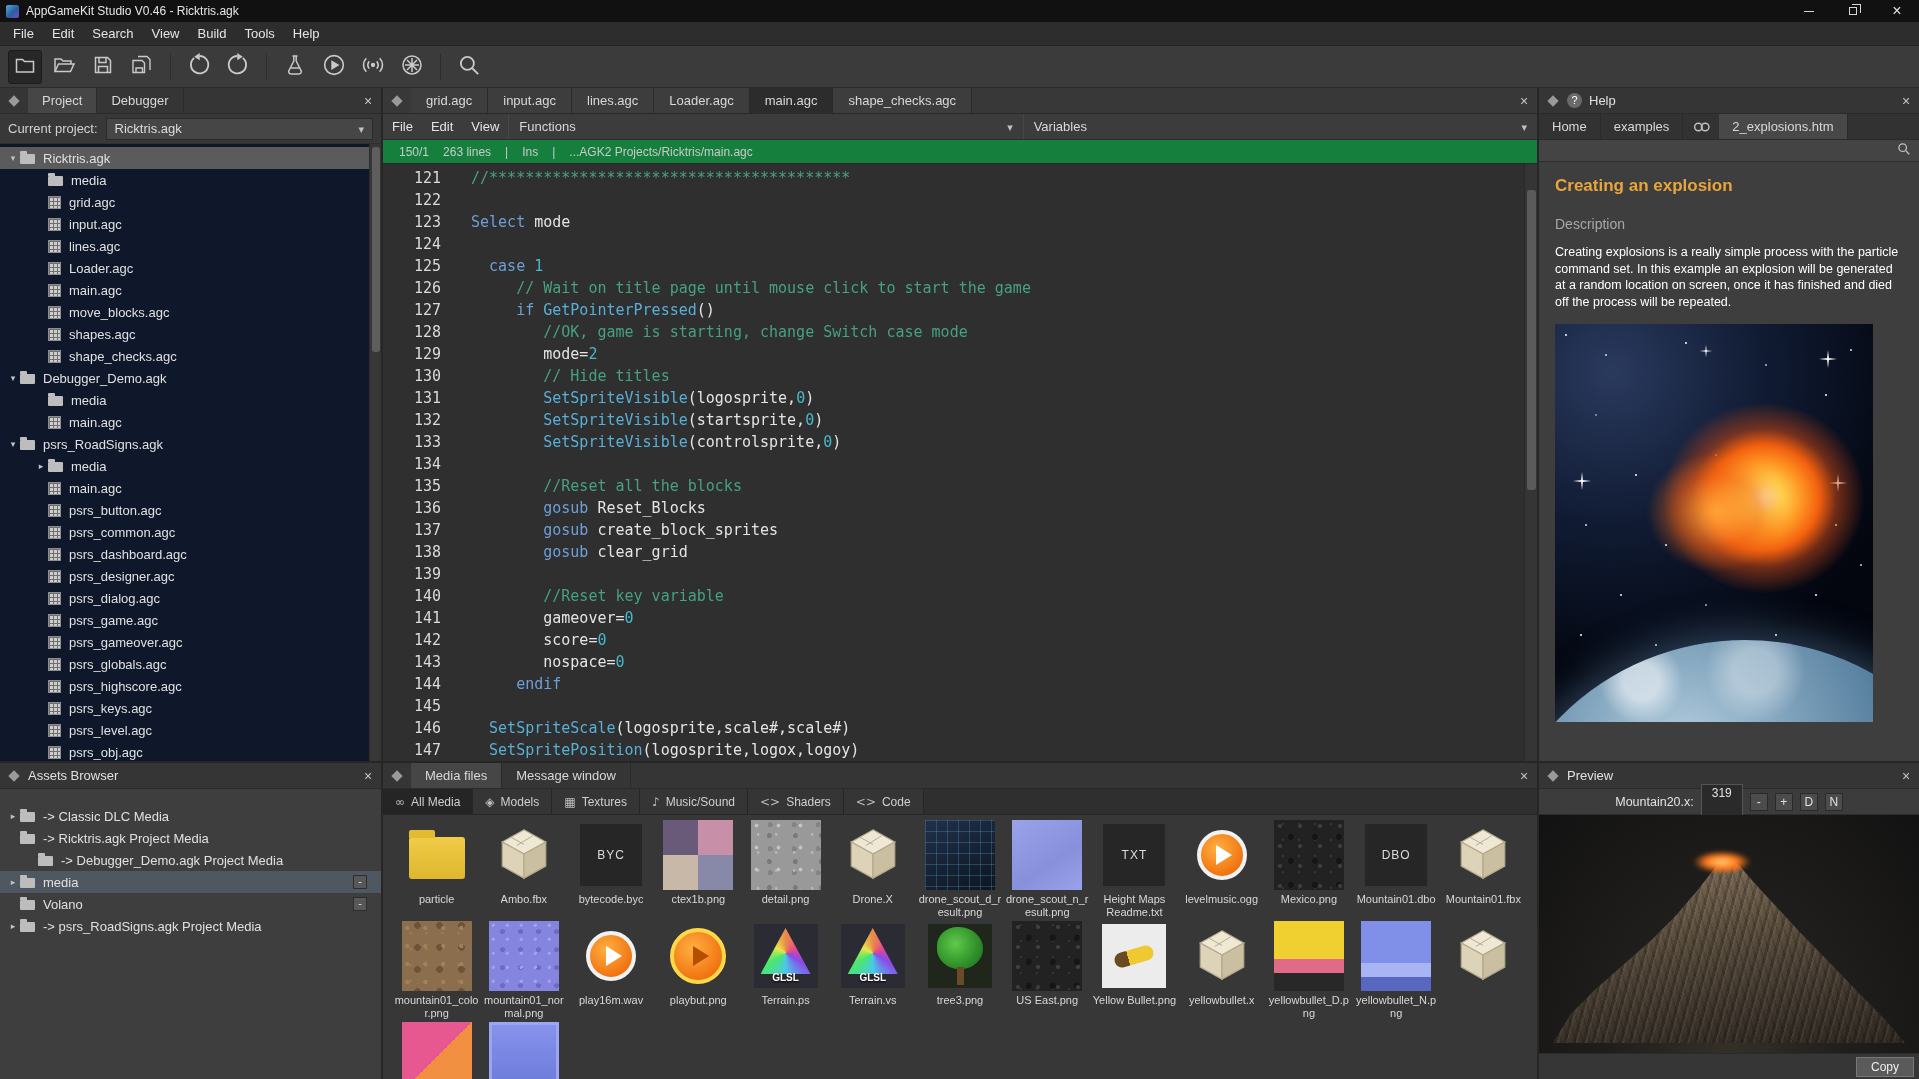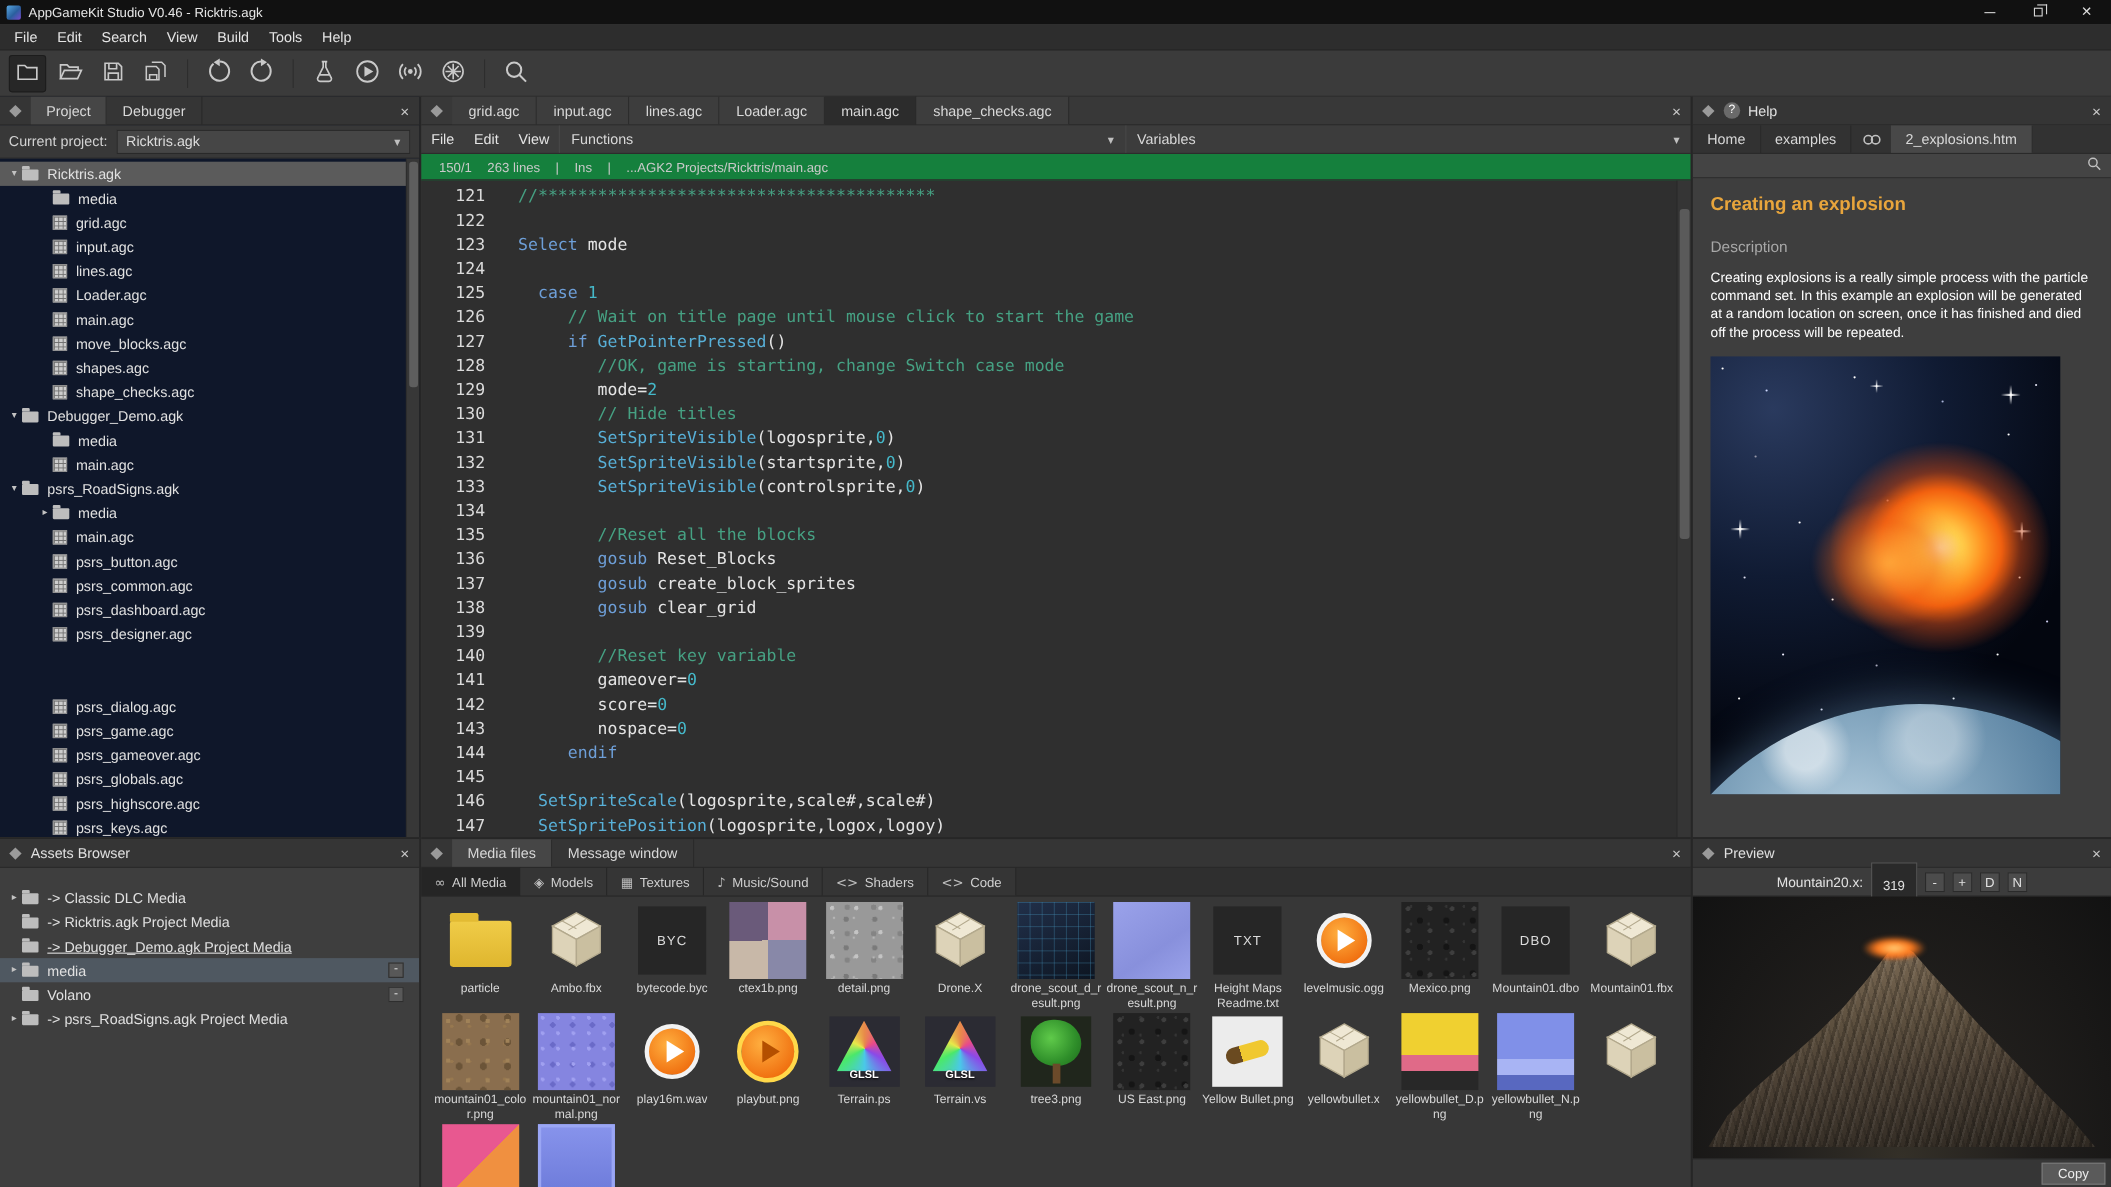--- a/index.html
+++ b/index.html
@@ -138,21 +138,21 @@
   .sparkle{position:absolute;width:2px;height:18px;background:linear-gradient(transparent,#fff,transparent)}
   .sparkle::after{content:'';position:absolute;top:8px;left:-8px;width:18px;height:2px;background:linear-gradient(90deg,transparent,#fff,transparent)}
   .sp1{left:272px;top:26px}.sp2{left:26px;top:148px}.sp3{left:282px;top:150px}.sp4{left:150px;top:18px;transform:scale(.7)}
   .blast{position:absolute;left:108px;top:78px;width:202px;height:192px;border-radius:50%;background:radial-gradient(closest-side,#fff4bc 0%,#ffd24e 18%,#ff9422 38%,#f2600f 55%,rgba(200,70,20,.55) 72%,rgba(150,50,15,0) 100%);filter:blur(1px)}
   .blast2{position:absolute;left:92px;top:128px;width:140px;height:120px;border-radius:50%;background:radial-gradient(closest-side,rgba(255,170,60,.9),rgba(240,100,25,.5) 60%,transparent);filter:blur(2px)}
   .planet{position:absolute;left:-70px;top:316px;width:520px;height:520px;border-radius:50%;background:radial-gradient(circle at 30% 8%,rgba(255,255,255,.55) 0 3%,transparent 7%),radial-gradient(circle at 52% 6%,rgba(255,255,255,.35) 0 4%,transparent 9%),radial-gradient(circle at 38% 22%,#b8d0e0 0%,#88aac2 18%,#557e9e 40%,#31587a 62%,#1a3a55 80%,#0e2638 100%);box-shadow:0 -8px 40px rgba(130,180,230,.35)}
 
   
   .preview-panel{flex:1;display:flex;flex-direction:column;background:#383838;border-top:2px solid #262626;min-height:0}
   .preview-controls{height:26px;background:#3c3c3c;display:flex;align-items:center;justify-content:center;gap:7px;flex:none;font-size:12.5px;color:#e2e2e2;border-bottom:1px solid #2c2c2c}
-  .pv-value{background:#2a2a2a;border:1px solid #555;height:36px;line-height:17px;padding:12px 10px;font-size:12px}
+  .pv-value{background:#2a2a2a;border:1px solid #555;height:36px;line-height:17px;padding:0 10px;font-size:12px}
   .pv-btn{width:18px;height:18px;background:#4c4c4c;border:1px solid #2a2a2a;color:#e0e0e0;font-size:12px;display:flex;align-items:center;justify-content:center}
   .viewport{flex:1;position:relative;overflow:hidden;background:radial-gradient(ellipse at 50% 100%,#343028 0%,#201e1c 45%,#121212 100%)}
   .volcano{position:absolute;bottom:10px;left:50%;transform:translateX(-50%);width:352px;height:206px;clip-path:polygon(0% 100%,5% 86%,12% 74%,20% 62%,28% 50%,35% 38%,41% 26%,46% 15%,49% 10%,53% 14%,57% 22%,63% 33%,70% 46%,78% 60%,87% 76%,94% 88%,100% 100%);background:radial-gradient(ellipse 60px 24px at 47% 9%,rgba(255,150,40,.95) 0%,rgba(235,90,25,.8) 40%,rgba(160,60,20,0) 75%),repeating-linear-gradient(105deg,rgba(0,0,0,.18) 0 3px,rgba(255,255,255,.05) 3px 5px,transparent 5px 9px),repeating-linear-gradient(75deg,rgba(0,0,0,.12) 0 2px,transparent 2px 7px),linear-gradient(175deg,#8d7c66 0%,#71614d 25%,#5c4f3e 45%,#4b4034 65%,#3b332a 85%,#2f2922 100%)}
   .lava{position:absolute;left:calc(50% - 36px);bottom:180px;width:58px;height:22px;border-radius:50%;background:radial-gradient(closest-side,#ffd27a,#ff7a1e 55%,rgba(230,80,20,0));filter:blur(2px)}
   .preview-bottombar{height:26px;background:#363636;border-top:1px solid #2a2a2a;display:flex;align-items:center;flex:none}
   .copy-btn{margin-left:auto;margin-right:5px;height:20px;padding:0 14px;background:#5a5a5a;border:1px solid #787878;color:#eee;font-size:12px;display:flex;align-items:center}
 </style>
 </head>
 <body>
 
@@ -385,21 +385,21 @@
               <div class="tree-row" style="padding-left: 34px;">
                 <span class="tree-arrow"></span>
                 <span class="ico file-ico"></span>
                 <span class="tree-label">psrs_dashboard.agc</span>
               </div>
               <div class="tree-row" style="padding-left: 34px;">
                 <span class="tree-arrow"></span>
                 <span class="ico file-ico"></span>
                 <span class="tree-label">psrs_designer.agc</span>
               </div>
-              <div class="tree-row" style="padding-left: 34px; margin-top: 44px;">
+              <div class="tree-row" style="padding-left: 34px;">
                 <span class="tree-arrow"></span>
                 <span class="ico file-ico"></span>
                 <span class="tree-label">psrs_dialog.agc</span>
               </div>
               <div class="tree-row" style="padding-left: 34px;">
                 <span class="tree-arrow"></span>
                 <span class="ico file-ico"></span>
                 <span class="tree-label">psrs_game.agc</span>
               </div>
               <div class="tree-row" style="padding-left: 34px;">
@@ -449,21 +449,21 @@
             <div class="tree-row" style="padding-left: 6px;">
               <span class="tree-arrow">▸</span>
               <span class="ico folder-ico"></span>
               <span class="tree-label">-&gt; Classic DLC Media</span>
             </div>
             <div class="tree-row" style="padding-left: 6px;">
               <span class="tree-arrow"></span>
               <span class="ico folder-ico"></span>
               <span class="tree-label">-&gt; Ricktris.agk Project Media</span>
             </div>
-            <div class="tree-row" style="padding-left: 6px; text-decoration: underline;">
+            <div class="tree-row" style="padding-left: 24px;">
               <span class="tree-arrow"></span>
               <span class="ico folder-ico"></span>
               <span class="tree-label">-&gt; Debugger_Demo.agk Project Media</span>
             </div>
             <div class="tree-row selected" style="padding-left: 6px;">
               <span class="tree-arrow">▸</span>
               <span class="ico folder-ico"></span>
               <span class="tree-label">media</span>
               <span class="tree-badge">-</span>
             </div>

